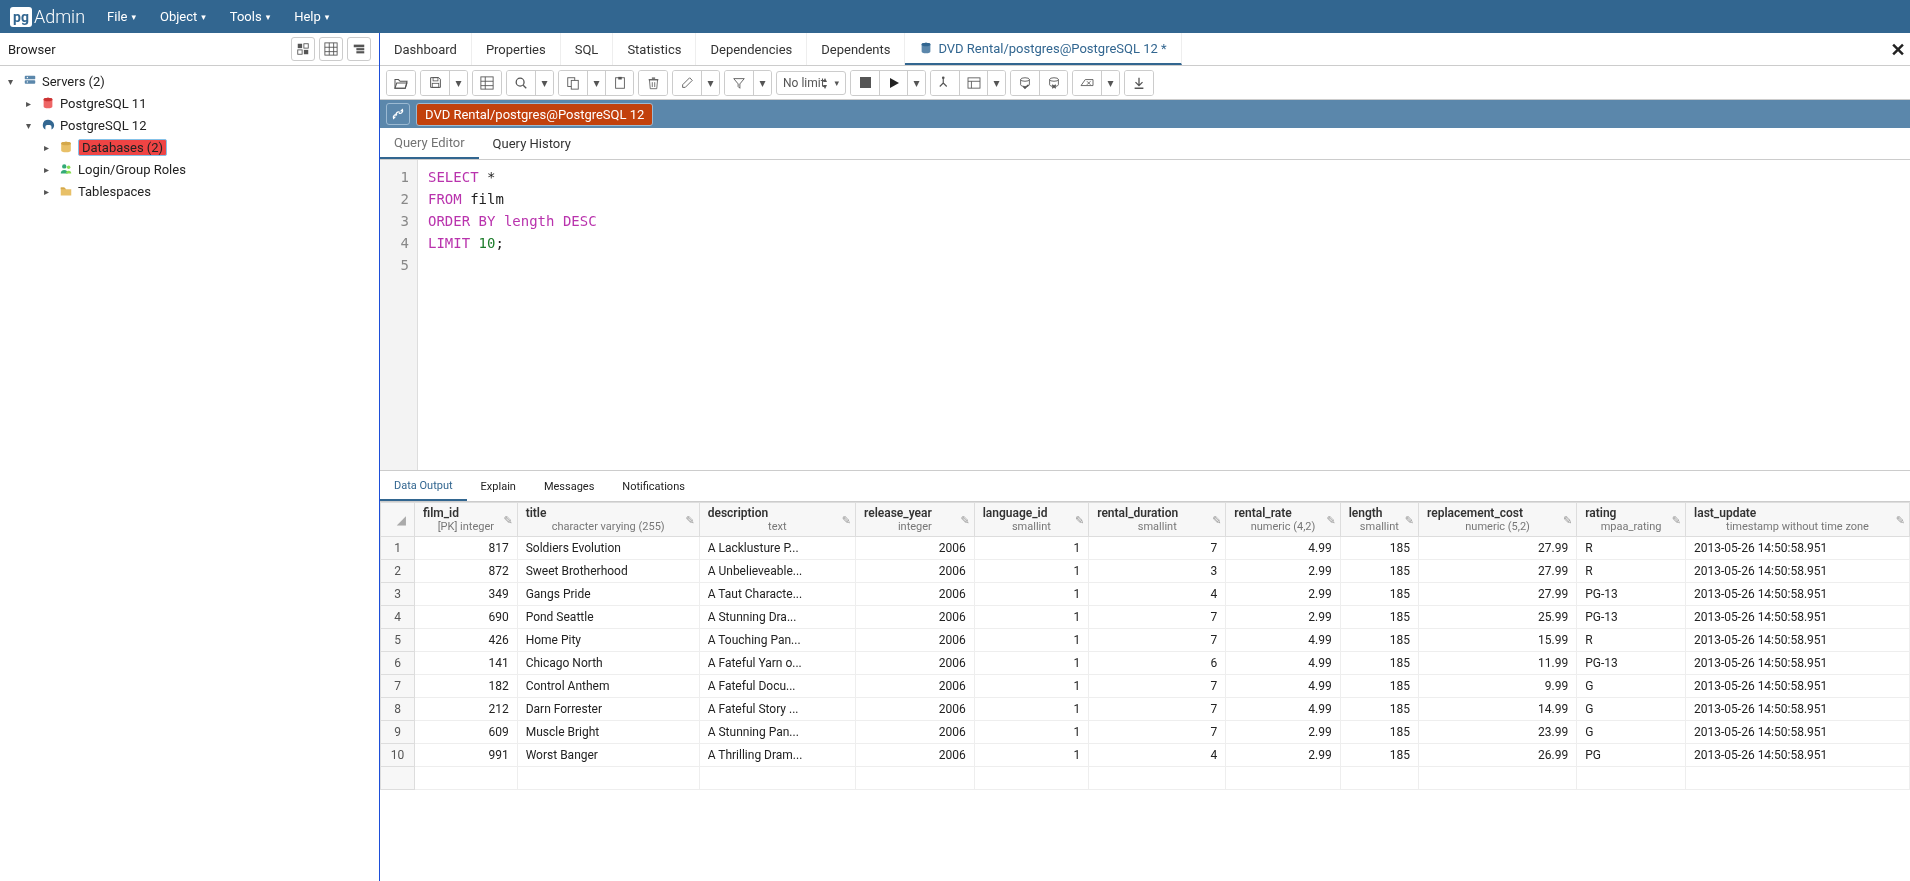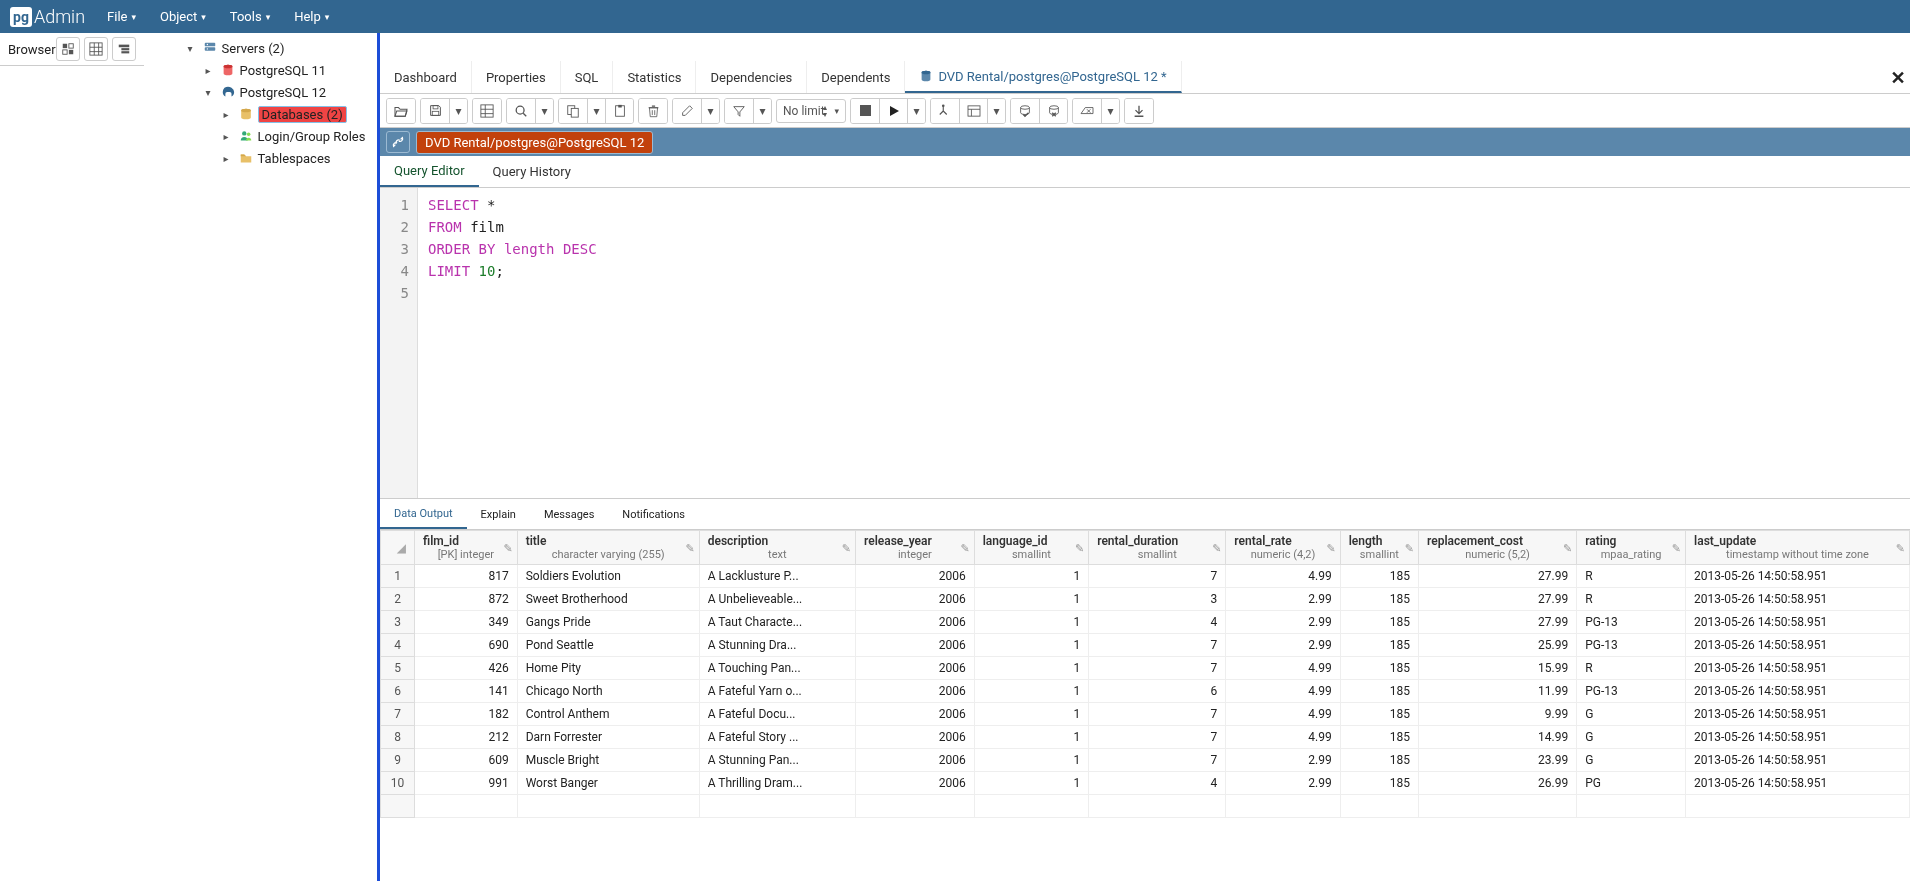--- a/index.html
+++ b/index.html
@@ -5,52 +5,52 @@
 * { box-sizing: border-box; margin: 0; padding: 0; }
 body { font-family: -apple-system, BlinkMacSystemFont, "Segoe UI", Roboto, Helvetica, Arial, sans-serif; font-size: 13px; color: #222; background: #fff; overflow: hidden; height: 881px; width: 1910px; }
 .topbar { background: #326690; height: 33px; display: flex; align-items: center; color: #fff; }
 .logo { background: #326690; padding: 0 10px; display: flex; align-items: center; height: 100%; font-size: 18px; }
 .logo .pg { background: #fff; color: #326690; font-weight: bold; padding: 2px 3px; border-radius: 3px; font-size: 14px; margin-right: 2px; }
 .logo .admin { font-weight: 300; }
 .menu { display: flex; }
 .menu-item { padding: 0 12px; height: 33px; display: flex; align-items: center; cursor: pointer; font-size: 13px; }
 .menu-item .caret { margin-left: 4px; font-size: 9px; }
 .content { display: flex; height: 848px; }
-.browser-panel { width: 380px; border-right: 3px solid #1d4ed8; display: flex; flex-direction: row; gap: 36px; }
+.browser-panel { width: 380px; border-right: 1px solid #1d4ed8; display: flex; flex-direction: column; }
 .panel-header { height: 33px; border-bottom: 1px solid #ccc; display: flex; align-items: center; justify-content: space-between; padding: 0 8px; background: #fff; }
 .panel-title { font-size: 13px; }
 .panel-tools { display: flex; gap: 4px; }
 .tool-btn { width: 24px; height: 24px; border: 1px solid #ccc; border-radius: 3px; display: flex; align-items: center; justify-content: center; cursor: pointer; font-size: 12px; color: #555; }
 .tree { padding: 4px 0; overflow: auto; flex: 1; user-select: none; }
 .tree-node { display: flex; align-items: center; height: 22px; padding: 0 8px; cursor: pointer; }
 .tree-node .spacer { width: 18px; display: inline-block; }
 .tree-node .caret-t { width: 14px; font-size: 10px; color: #555; }
 .tree-icon { width: 16px; height: 16px; margin-right: 4px; display: flex; align-items: center; justify-content: center; font-size: 12px; }
 .tree-node.selected .label-wrap { background: #ef4444; border: 1px solid #84c1e8; border-radius: 2px; padding: 0 3px; }
 .main { flex: 1; display: flex; flex-direction: column; }
-.tabs { height: 33px; border-bottom: 1px solid #ccc; display: flex; align-items: stretch; margin-top: 28px; }
+.tabs { height: 33px; border-bottom: 1px solid #ccc; display: flex; align-items: stretch; }
 .tab { padding: 0 14px; display: flex; align-items: center; border-right: 1px solid #eee; background: #fff; cursor: pointer; font-size: 13px; color: #333; }
 .tab.active { border-bottom: 2px solid #326690; color: #326690; }
 .tab .db-icon { margin-right: 5px; color: #326690; }
 .spacer-fill { flex: 1; }
 .tab-close-main { width: 24px; display: flex; align-items: center; justify-content: center; cursor: pointer; font-weight: bold; font-size: 18px; }
 .toolbar { height: 34px; border-bottom: 1px solid #ccc; display: flex; align-items: center; padding: 0 6px; gap: 4px; background: #fff; }
 .tb-group { display: flex; border: 1px solid #ccc; border-radius: 3px; overflow: hidden; }
 .tb-btn { min-width: 28px; height: 24px; display: flex; align-items: center; justify-content: center; background: #fff; cursor: pointer; font-size: 12px; color: #555; padding: 0 6px; }
 .tb-btn + .tb-btn { border-left: 1px solid #ccc; }
 .tb-btn.narrow { min-width: 18px; padding: 0 4px; }
 .tb-select { height: 24px; border: 1px solid #ccc; border-radius: 3px; padding: 0 20px 0 6px; font-size: 12px; color: #555; position: relative; display: flex; align-items: center; min-width: 70px; }
 .tb-select::after { content: "▾"; position: absolute; right: 6px; font-size: 9px; }
 .tb-select .step { position: absolute; right: 18px; font-size: 8px; display: flex; flex-direction: column; line-height: 7px; }
 .conn-bar { height: 28px; background: #5b87ab; color: #fff; display: flex; align-items: center; padding: 0 6px; font-size: 13px; }
 .conn-bar .link-icon { width: 24px; height: 22px; display: flex; align-items: center; justify-content: center; border: 1px solid #9cbad2; border-radius: 3px; margin-right: 6px; font-size: 12px; }
 .conn-bar .conn-title { background: #c2410c; padding: 3px 8px; border-radius: 3px; border: 1px solid #9cbad2; }
 .subtabs { height: 32px; border-bottom: 1px solid #ccc; display: flex; align-items: stretch; }
 .subtab { padding: 0 14px; display: flex; align-items: center; cursor: pointer; font-size: 13px; color: #333; }
-.subtab.active { color: #14532d; border-bottom: 2px solid #326690; }
+.subtab.active { color: #737373; border-bottom: 2px solid #326690; }
 .editor { display: flex; height: 310px; overflow: auto; font-family: Menlo, Consolas, monospace; font-size: 14px; }
 .gutter { width: 38px; background: #f3f3f3; color: #888; text-align: right; padding: 6px 8px 0 0; border-right: 1px solid #ddd; line-height: 22px; }
 .codelines { padding: 6px 10px 0; line-height: 22px; white-space: pre; }
 .kw { color: #b933ad; font-weight: 500; }
 .ident { color: #222; }
 .num { color: #1c7c2a; }
 .output-tabs { height: 32px; border-top: 1px solid #ccc; border-bottom: 1px solid #ccc; display: flex; align-items: stretch; }
 .output-tab { padding: 0 14px; display: flex; align-items: center; cursor: pointer; font-size: 11px; }
 .output-tab.active { color: #326690; border-bottom: 2px solid #326690; }
 .grid-wrap { flex: 1; overflow: auto; }

